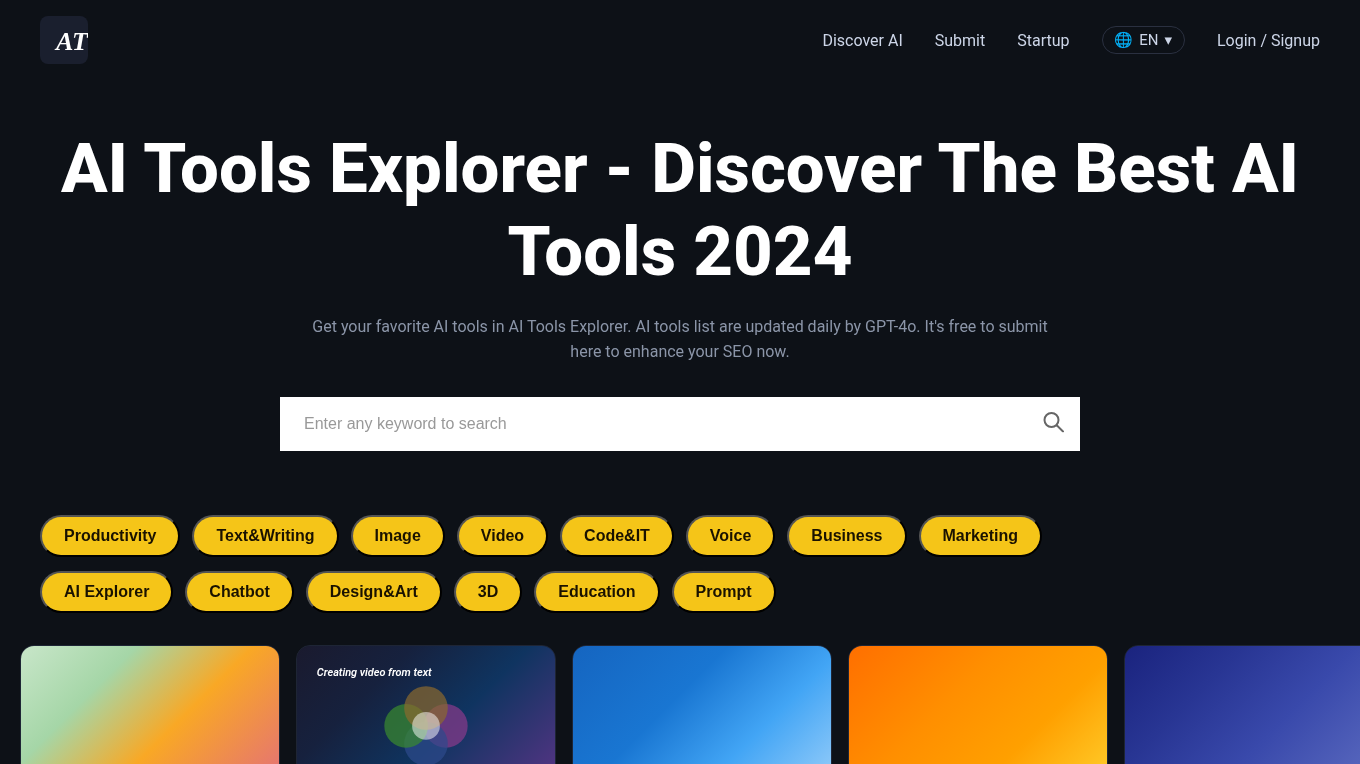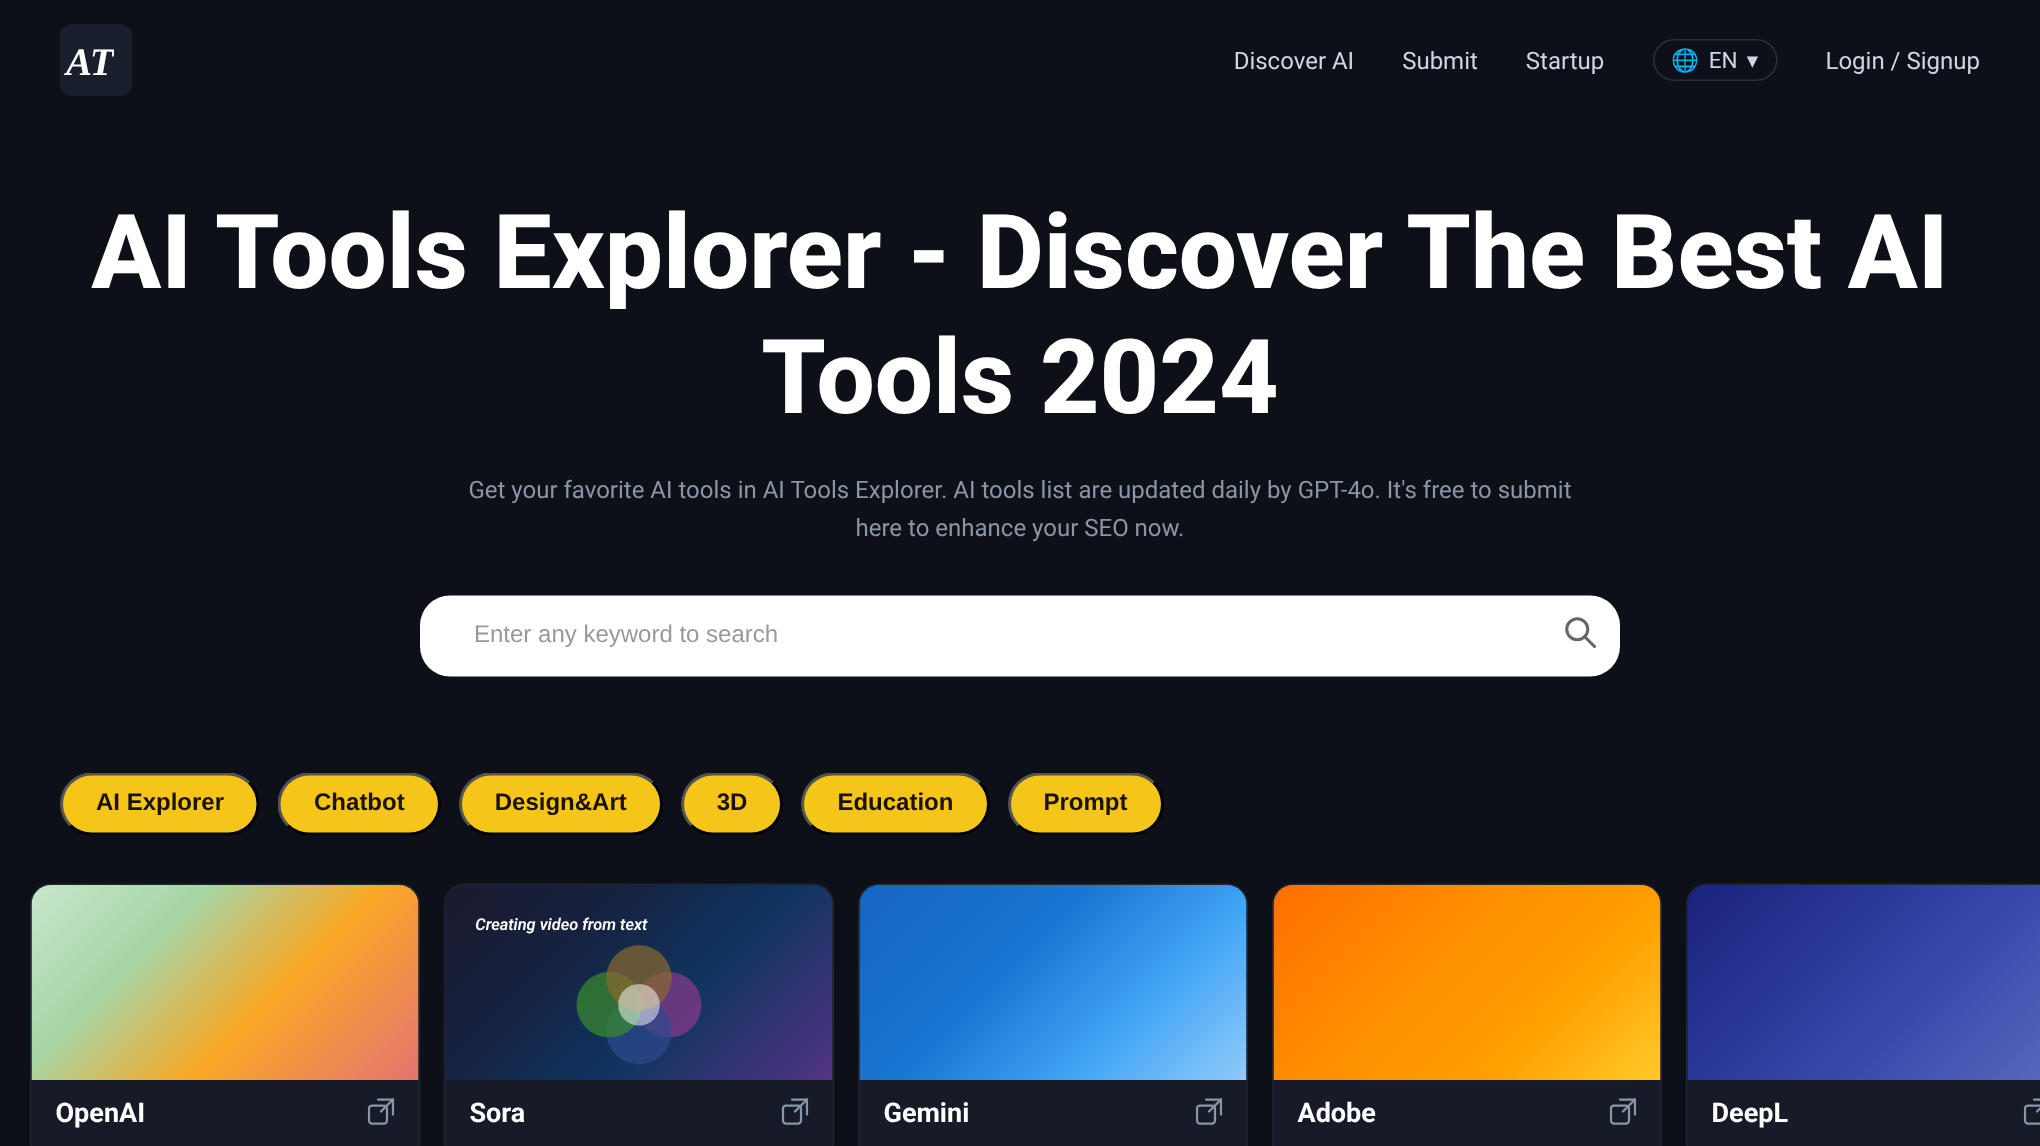--- a/index.html
+++ b/index.html
@@ -24,21 +24,21 @@
       display: flex;
       align-items: center;
     }
     .logo-icon {
       width: 48px;
       height: 48px;
       background: #1a1f2e;
       border-radius: 8px;
       display: flex;
       align-items: center;
-      justify-content: flex-start;
+      justify-content: flex-end;
       font-size: 22px;
       font-weight: 900;
       color: #f0abfc;
       font-style: italic;
     }
     .nav-links {
       display: flex;
       align-items: center;
       gap: 32px;
     }
@@ -86,22 +86,22 @@
     }
 
     
     .search-container {
       max-width: 800px;
       margin: 0 auto;
       position: relative;
     }
     .search-input {
       width: 100%;
-      padding: 18px 56px 18px 36px;
-      border-radius: 20px;
+      padding: 18px 56px 18px 24px;
+      border-radius: 0;
       border: none;
       background: #ffffff;
       font-size: 16px;
       color: #1d4ed8;
       outline: none;
     }
     .search-input::placeholder {
       color: #999;
     }
     .search-icon-btn {
@@ -224,20 +224,30 @@
     <button class="search-icon-btn">
       <svg width="22" height="22" viewBox="0 0 22 22" fill="none">
         <circle cx="9.5" cy="9.5" r="7" stroke="#666" stroke-width="2"></circle>
         <line x1="15" y1="15" x2="21" y2="21" stroke="#666" stroke-width="2" stroke-linecap="round"></line>
       </svg>
     </button>
   </div>
 </section>
 
 <div class="tags-section">
+  <div class="tags-row" id="tags-row-1">
+      <button class="tag">Productivity</button>
+      <button class="tag">Text&amp;Writing</button>
+      <button class="tag">Image</button>
+      <button class="tag">Video</button>
+      <button class="tag">Code&amp;IT</button>
+      <button class="tag">Voice</button>
+      <button class="tag">Business</button>
+      <button class="tag">Marketing</button>
+    </div>
   <div class="tags-row" id="tags-row-2">
       <button class="tag">AI Explorer</button>
       <button class="tag">Chatbot</button>
       <button class="tag">Design&amp;Art</button>
       <button class="tag">3D</button>
       <button class="tag">Education</button>
       <button class="tag">Prompt</button>
     </div>
 </div>
 

